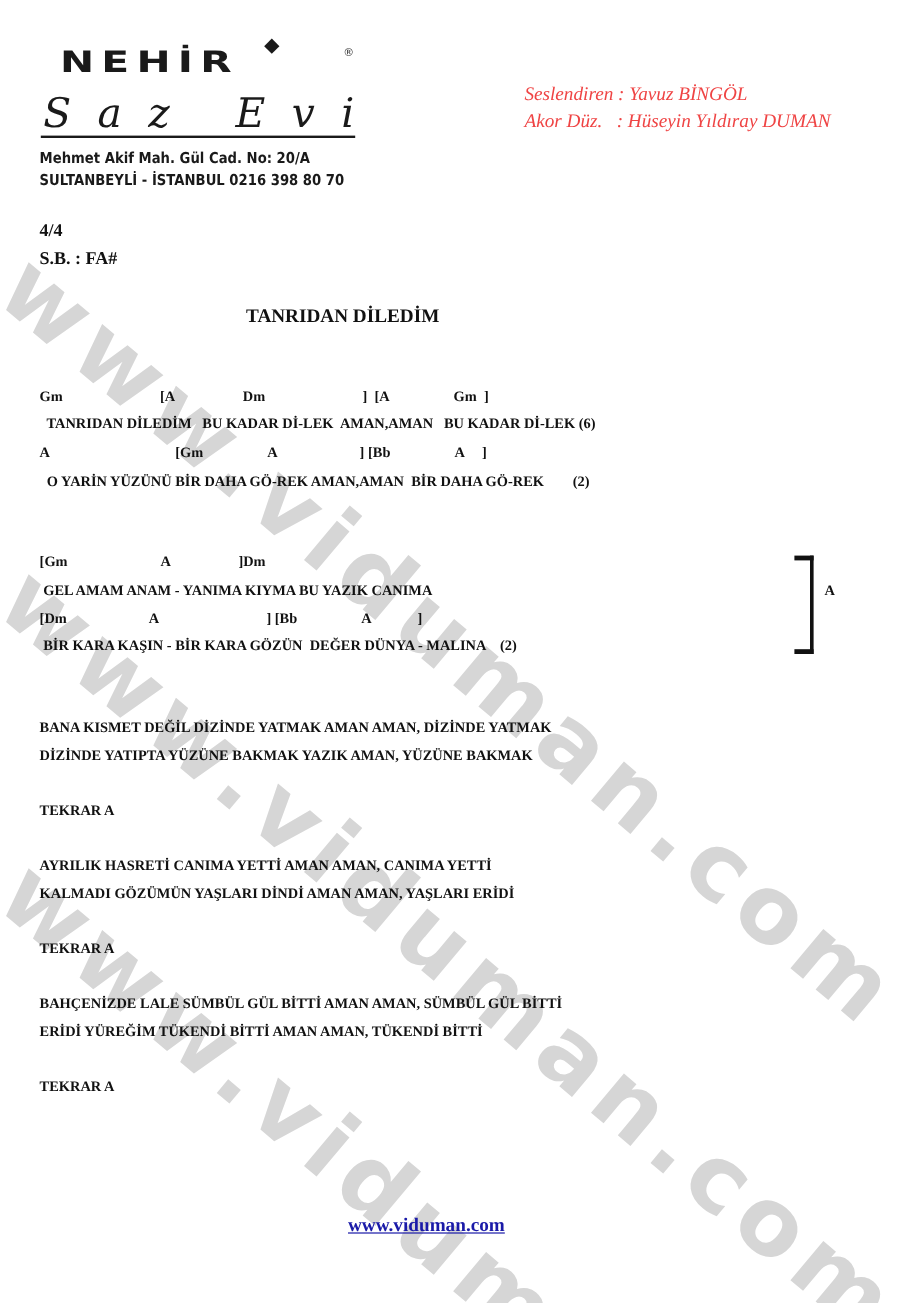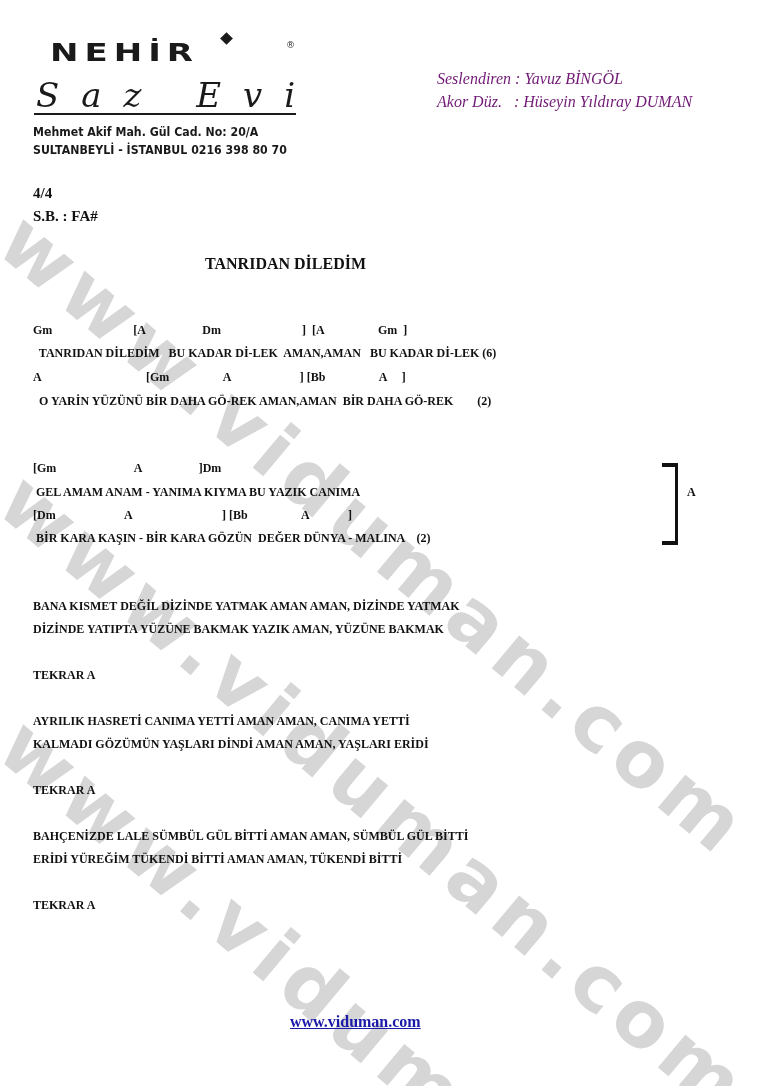--- a/index.html
+++ b/index.html
@@ -8,21 +8,21 @@
   .abs { position: absolute; white-space: pre; }
   .logo-nehir { left: 50px; top: 38px; font-family: "DejaVu Sans", sans-serif; font-weight: 900;
                 font-size: 34px; letter-spacing: 6px; color: #1a1a1a; transform: scaleY(0.72); transform-origin: left top; }
   .logo-reg { left: 286px; top: 40px; font-family: "DejaVu Sans", sans-serif; font-size: 9px; color: #333; }
   .logo-dot { left: 222px; top: 34px; width: 9px; height: 9px; background: #1a1a1a; transform: rotate(45deg); }
   .logo-saz { left: 36px; top: 78px; font-family: "DejaVu Serif", serif; font-style: italic; font-size: 34px;
               letter-spacing: 22px; color: #1a1a1a; line-height: 34px; }
   .logo-line { left: 34px; top: 113px; width: 262px; height: 2px; background: #1a1a1a; }
   .addr { left: 33px; font-family: "DejaVu Sans", sans-serif; font-weight: bold; font-size: 12.5px;
           color: #1a1a1a; transform: scaleX(0.88); transform-origin: left top; }
-  .credits { left: 437px; font-family: "Liberation Serif", serif; font-style: italic; font-size: 16px; color: #701a75; }
+  .credits { left: 437px; font-family: "Liberation Serif", serif; font-style: italic; font-size: 16px; color: #ef4444; }
   .b { font-weight: bold; font-size: 12px; }
   .meta { left: 33px; font-weight: bold; font-size: 15px; }
   .title { left: 205px; top: 255px; font-weight: bold; font-size: 16px; text-align: center; }
   .bracket { position: absolute; left: 662px; top: 463px; width: 16px; height: 82px;
              border-top: 4px solid #111; border-bottom: 4px solid #111; border-right: 3px solid #111; box-sizing: border-box; }
   .wm { position: absolute; font-family: "DejaVu Sans", sans-serif; font-weight: bold; color: #d6d6d6;
         font-size: 78px; letter-spacing: 8px; transform-origin: left top; white-space: nowrap; z-index: 0; }
   .content { position: relative; z-index: 1; }
   .link { left: 290px; top: 1013px; font-weight: bold; font-size: 16px; color: #1a1aa8; text-decoration: underline; }
 </style>

